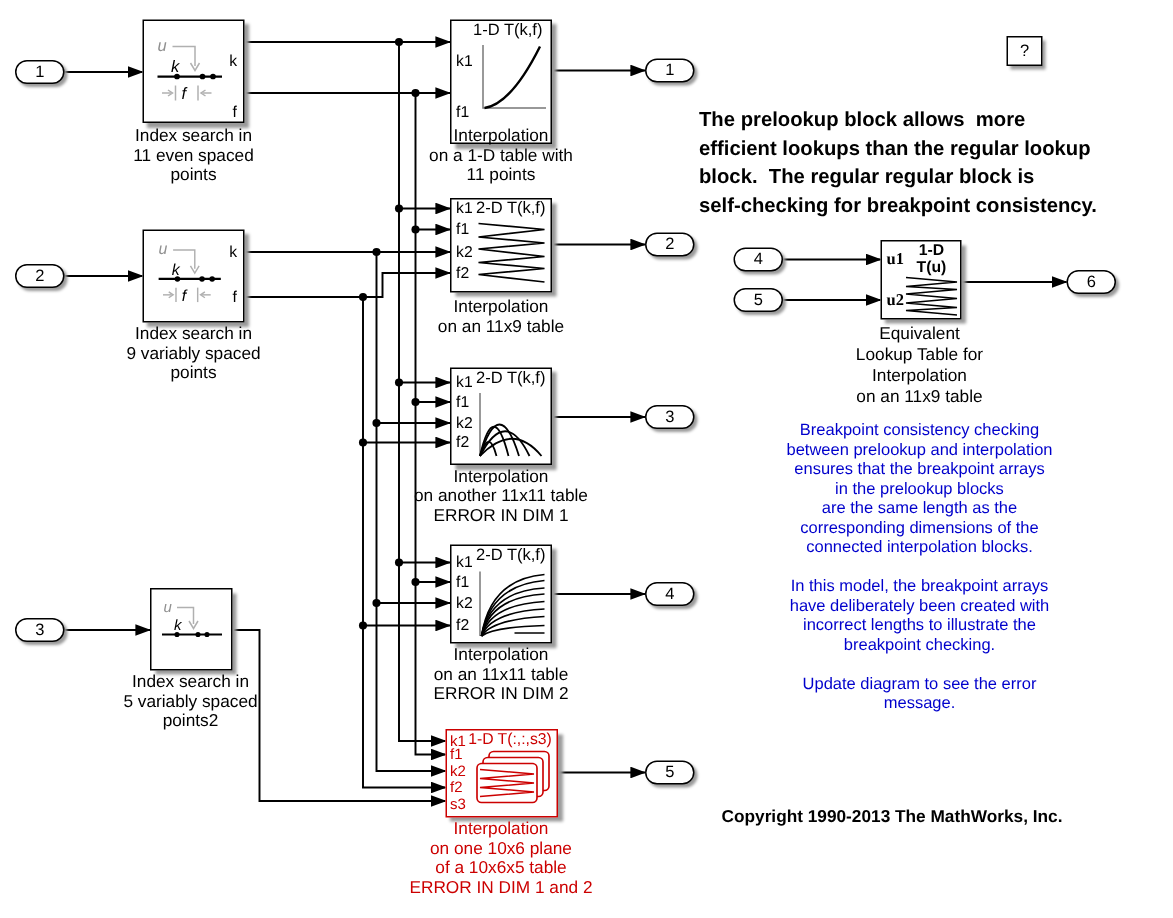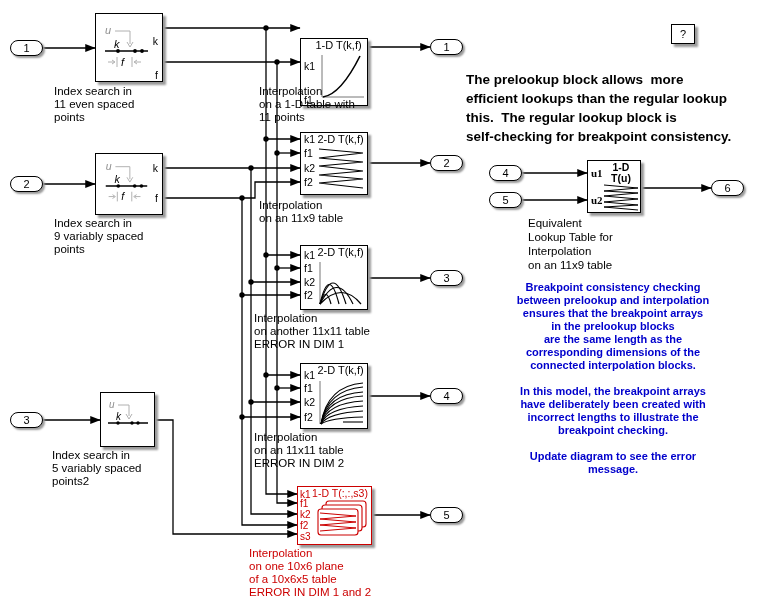--- a/index.html
+++ b/index.html
@@ -9,30 +9,30 @@
   .wire-layer{position:absolute;left:0;top:0;}
   .blk{position:absolute;background:#fff;border:1px solid #000;
        box-shadow:3px 3px 2px #9a9a9a;box-sizing:border-box;}
   .blk.redblk{border:1px solid #cc0000;color:#cc0000;}
   .blk-header{position:absolute;top:0;left:10px;right:1px;text-align:center;
               font-size:11px;line-height:12px;white-space:pre;}
   .pl{position:absolute;font-size:10.5px;line-height:11px;}
   .pl.left{left:3px;} .pl.right{right:4px;}
   .pl.tight{font-size:10px;line-height:10px;left:2px;}
   .icon{position:absolute;}
-  .blk-label{position:absolute;text-align:left;font-size:11.5px;line-height:13px;
+  .blk-label{position:absolute;text-align:center;font-size:11.5px;line-height:13px;
              white-space:pre;color:#000;}
   .blk-label.redtxt{color:#cc0000;}
   .blk-label.boldlbl{font-weight:normal;font-size:11.5px;line-height:14px;}
   .port-oval{position:absolute;width:33px;height:16px;background:#fff;border:1px solid #000;
              border-radius:9px;box-shadow:2px 2px 2px #9a9a9a;display:flex;align-items:center;
              justify-content:center;font-size:11px;color:#000;box-sizing:border-box;}
   .annotation{position:absolute;color:#000;}
   .anno-intro{font-weight:bold;font-size:13.5px;line-height:19px;white-space:pre;}
-  .anno-note{font-weight:bold;font-size:11px;line-height:13px;white-space:pre;
+  .anno-note{font-weight:normal;font-size:11px;line-height:13px;white-space:pre;
              text-align:center;color:#0000cc;}
   .anno-copy{font-weight:bold;font-size:11.5px;white-space:pre;}
   .help-btn{position:absolute;left:671px;top:24px;width:24px;height:20px;background:#fff;
             border:1px solid #000;box-shadow:2.5px 2.5px 2px #9a9a9a;display:flex;
             align-items:center;justify-content:center;font-size:11px;box-sizing:border-box;}
   .hdr-tu{position:absolute;top:1px;left:16px;right:2px;text-align:center;font-weight:bold;
           font-size:10.5px;line-height:11px;white-space:pre;}
   .pl.boldpl{font-weight:bold;font-size:11px;font-family:Liberation Serif, serif;}
 </style>
 </head>
@@ -194,21 +194,21 @@
       <line x1="3" y1="27" x2="43" y2="27" stroke="#000" stroke-width="1.4"></line>
       <circle cx="13" cy="27" r="1.7"></circle>
         <circle cx="27" cy="27" r="1.7"></circle>
         <circle cx="33" cy="27" r="1.7"></circle>
     </svg>
   </div>
   <div class="blk-label" style="left:52px;top:449px;width:150px;">Index search in
 5 variably spaced
 points2</div>
 
-  <div class="blk" style="left:300px;top:13px;width:68px;height:68px;margin-top:25px;">
+  <div class="blk" style="left:300px;top:13px;width:68px;height:83px;">
     <div class="blk-header">1-D T(k,f)</div>
     <span class="pl left" style="top:22px;">k1</span>
     <span class="pl left" style="top:56px;">f1</span>
     <svg class="icon" style="left:15px;top:13px;" width="50" height="50" viewBox="0 0 50 50">
       <path d="M6,3 L6,45 L48,45" stroke="#777" fill="none"></path>
       <path d="M7,45 C20,43 32,28 44,4" stroke="#000" stroke-width="1.6" fill="none"></path>
     </svg>
   </div>
   <div class="blk-label" style="left:259px;top:85px;width:150px;">Interpolation
 on a 1-D table with
@@ -307,33 +307,34 @@
 Lookup Table for
 Interpolation
 on an 11x9 table</div>
 
   <div class="help-btn">
       <span>?</span>
     </div>
 
   <div class="annotation anno-intro" style="left:466px;top:70px;width:312px;">The prelookup block allows  more
 efficient lookups than the regular lookup
-this.  The regular lookup block is
+block.  The regular regular block is
 self-checking for breakpoint consistency.</div>
 
   <div class="annotation anno-note" style="left:453px;top:281px;width:320px;">Breakpoint consistency checking
 between prelookup and interpolation
 ensures that the breakpoint arrays
 in the prelookup blocks
 are the same length as the
 corresponding dimensions of the
 connected interpolation blocks.
 
 In this model, the breakpoint arrays
 have deliberately been created with
 incorrect lengths to illustrate the
 breakpoint checking.
 
 Update diagram to see the error
 message.</div>
 
+  <div class="annotation anno-copy" style="left:481px;top:539px;">Copyright 1990-2013 The MathWorks, Inc.</div>
 
 </div>
 
 </body></html>

